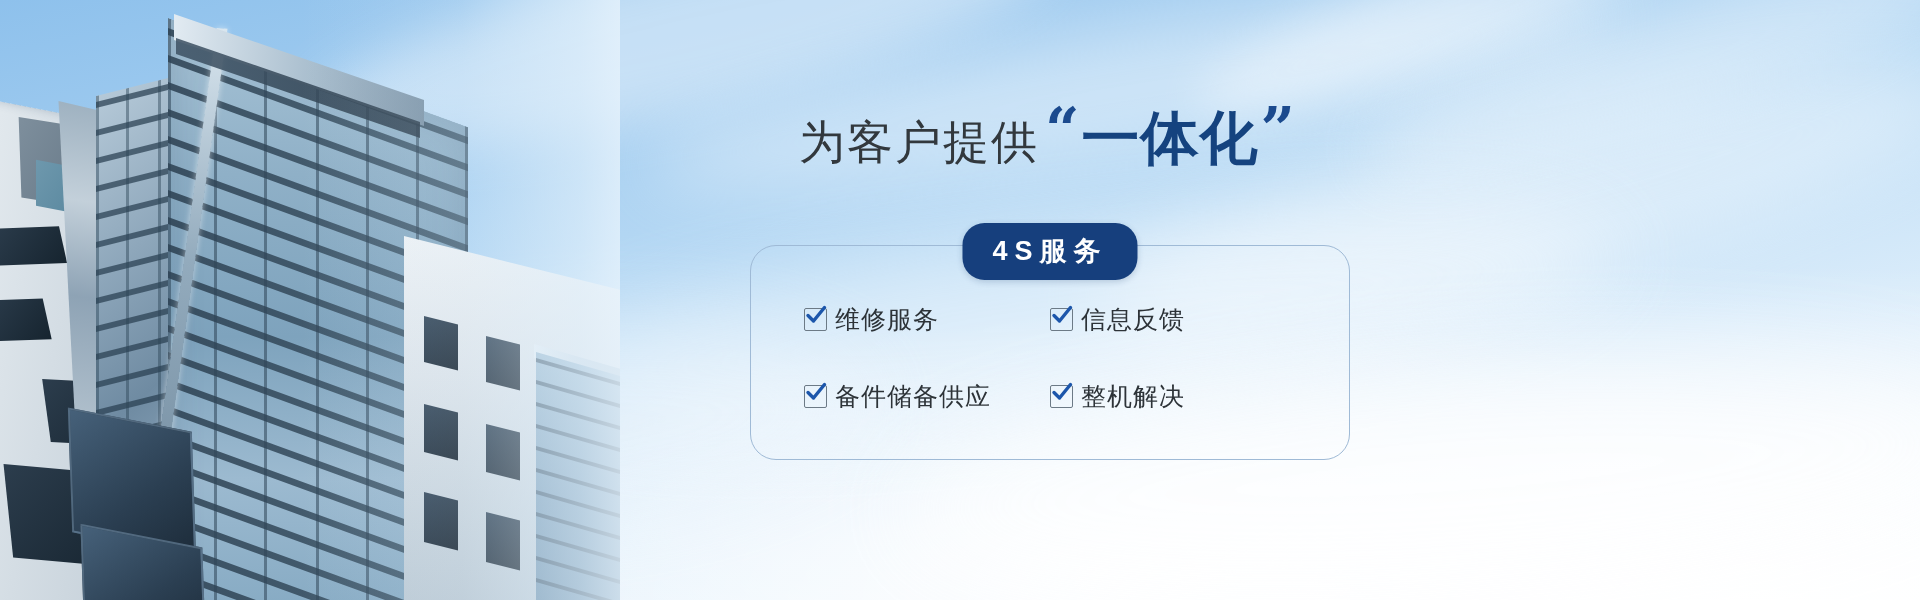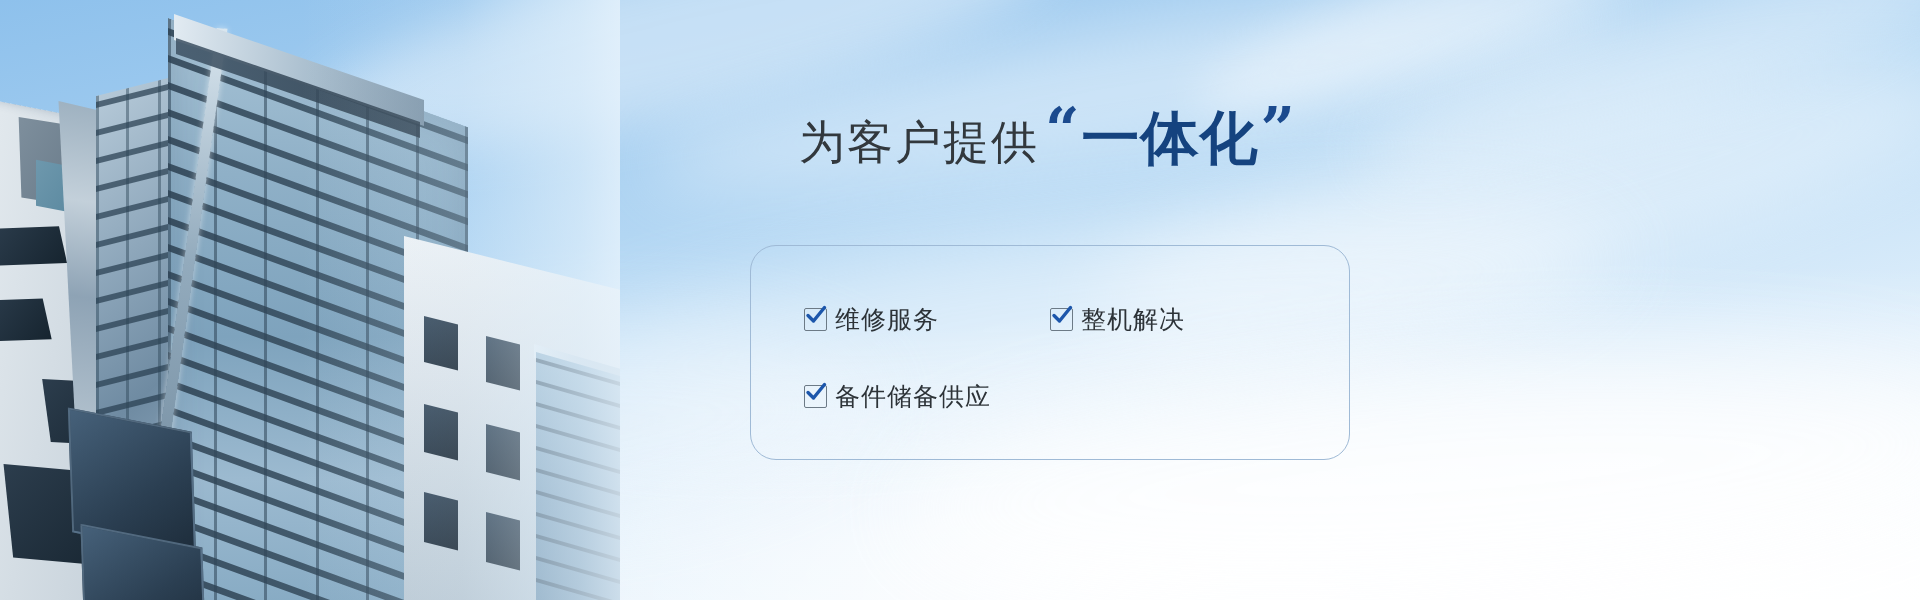--- a/index.html
+++ b/index.html
@@ -352,43 +352,52 @@
 
     <div class="headline">
       <span class="h-plain">为客户提供</span>
       <span class="h-quote open">“</span>
       <span class="h-accent">一体化</span>
       <span class="h-quote close">”</span>
     </div>
 
     <div class="panel">
       <div class="panel-box"></div>
+      <div class="badge">4S服务</div>
 
       <div class="checklist" id="checklist">
           <div class="chk-item">
             <span class="chk-box">
               <svg viewBox="0 0 26 26">
                 <path d="M5 13.5 L10.5 19 L21.5 5.5" fill="none" stroke="#1c56ab" stroke-width="3.4" stroke-linecap="round" stroke-linejoin="round"></path>
               </svg>
             </span>
             <span class="chk-label">维修服务</span>
           </div>
           <div class="chk-item">
             <span class="chk-box">
               <svg viewBox="0 0 26 26">
                 <path d="M5 13.5 L10.5 19 L21.5 5.5" fill="none" stroke="#1c56ab" stroke-width="3.4" stroke-linecap="round" stroke-linejoin="round"></path>
               </svg>
             </span>
-            <span class="chk-label">整机解决</span>
+            <span class="chk-label">信息反馈</span>
           </div>
           <div class="chk-item">
             <span class="chk-box">
               <svg viewBox="0 0 26 26">
                 <path d="M5 13.5 L10.5 19 L21.5 5.5" fill="none" stroke="#1c56ab" stroke-width="3.4" stroke-linecap="round" stroke-linejoin="round"></path>
               </svg>
             </span>
             <span class="chk-label">备件储备供应</span>
           </div>
+          <div class="chk-item">
+            <span class="chk-box">
+              <svg viewBox="0 0 26 26">
+                <path d="M5 13.5 L10.5 19 L21.5 5.5" fill="none" stroke="#1c56ab" stroke-width="3.4" stroke-linecap="round" stroke-linejoin="round"></path>
+              </svg>
+            </span>
+            <span class="chk-label">整机解决</span>
+          </div>
         </div>
     </div>
 
   </div>
 </div>
 
 </body></html>

